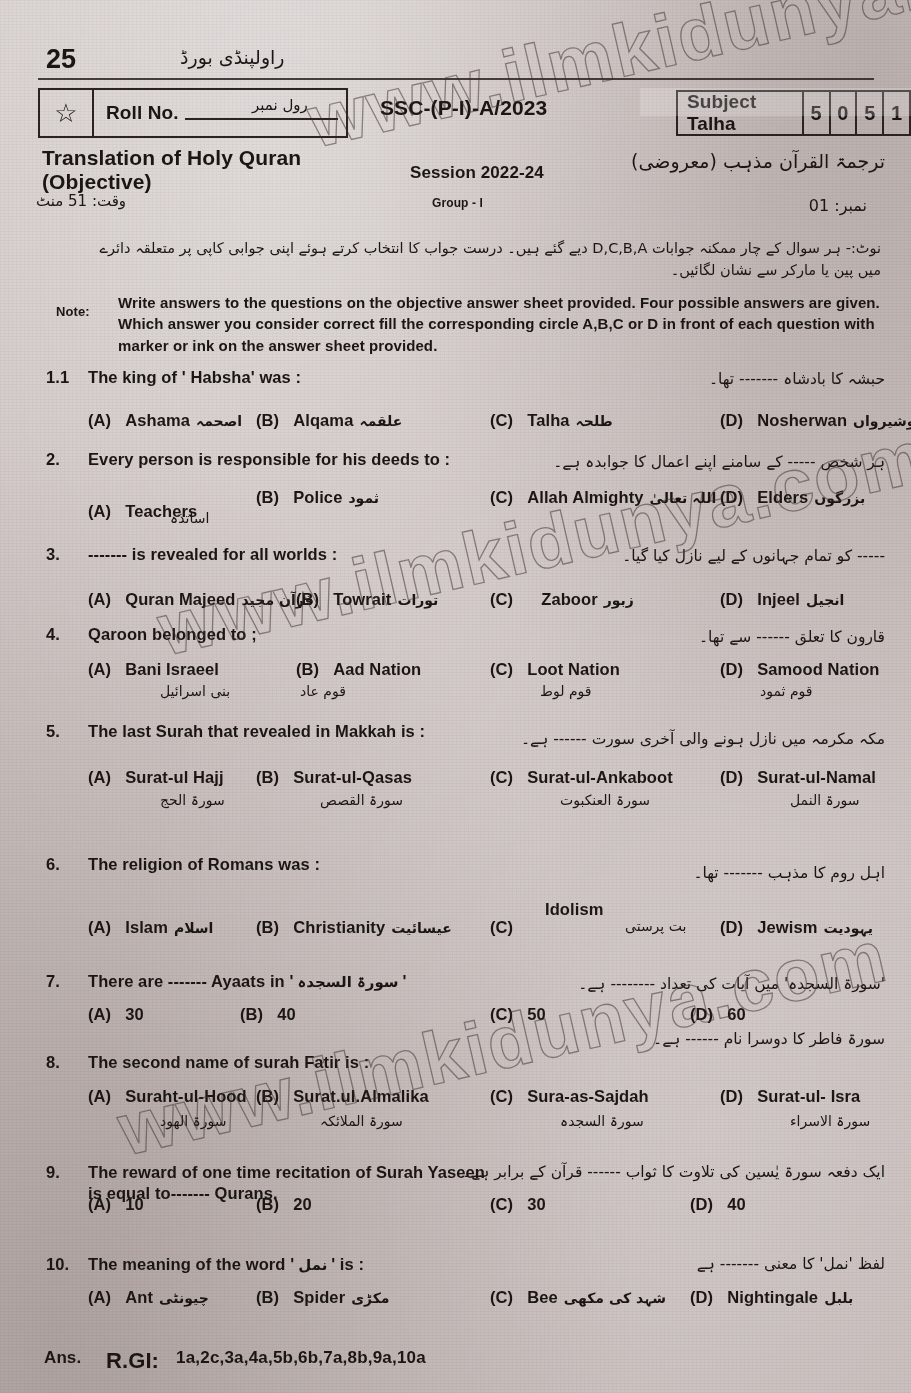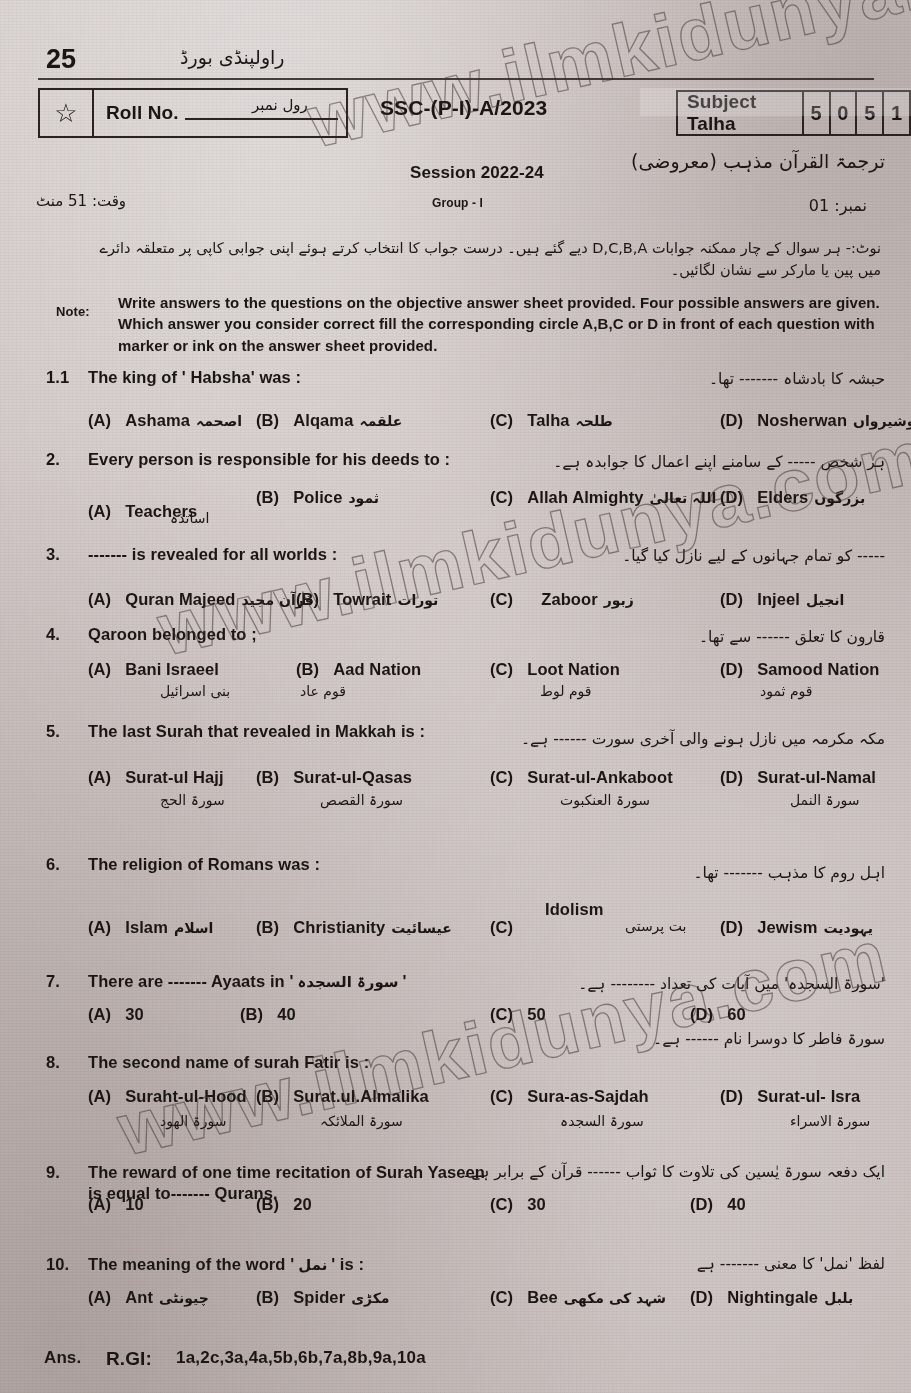--- a/index.html
+++ b/index.html
@@ -75,21 +75,21 @@
   .qnum{position:absolute;left:46px;font-size:16.5px;font-weight:700;}
   .qtext{position:absolute;left:88px;font-size:16.5px;font-weight:600;white-space:nowrap;}
   .qur{position:absolute;right:26px;font-size:15.5px;text-align:right;white-space:nowrap;}
   .opt{position:absolute;font-size:16.5px;font-weight:600;white-space:nowrap;}
   .optlbl{font-weight:600;}
   .opt .ur{font-size:14px;margin-left:6px;}
   .opturdu{position:absolute;font-size:14px;white-space:nowrap;}
 
   
   #ans-label{left:44px;top:1348px;font-size:17px;font-weight:700;}
-  #ans-key-label{left:106px;top:1348px;font-size:19px;font-weight:700;}
+  #ans-key-label{left:106px;top:1348px;font-size:22px;font-weight:700;}
   #ans-key{left:176px;top:1348px;font-size:17px;font-weight:700;letter-spacing:.2px;}
 
   
   .wm{
     position:absolute;
     font-family:"Liberation Sans", sans-serif;
     font-weight:700;
     color:transparent;
     -webkit-text-stroke:1.3px rgba(60,48,45,.52);
     white-space:nowrap;
@@ -125,20 +125,21 @@
   <div class="abs en blur" id="exam-code">SSC-(P-I)-A/2023</div>
 
   <div class="abs blur" id="subjbox">
     <div class="lbl en">Subject Talha</div>
     <div class="dg en">5</div>
     <div class="dg en">0</div>
     <div class="dg en">5</div>
     <div class="dg en">1</div>
   </div>
 
+  <div class="abs en blur" id="subject-en">Translation of Holy Quran (Objective)</div>
   <div class="abs ur blur" id="subject-ur">ترجمۃ القرآن مذہب (معروضی)</div>
   <div class="abs en blur" id="session">Session 2022-24</div>
   <div class="abs en blur" id="group">Group - I</div>
   <div class="abs ur blur" id="time-ur">وقت: 15 منٹ</div>
   <div class="abs ur blur" id="marks-ur">نمبر: 10</div>
 
   <div class="abs ur blur" id="note-ur">
     <span>نوٹ:-</span>
     <span>ہر سوال کے چار ممکنہ جوابات A,B,C,D دیے گئے ہیں۔ درست جواب کا انتخاب کرتے ہوئے اپنی جوابی کاپی پر متعلقہ دائرے میں پین یا مارکر سے نشان لگائیں۔</span>
   </div>

